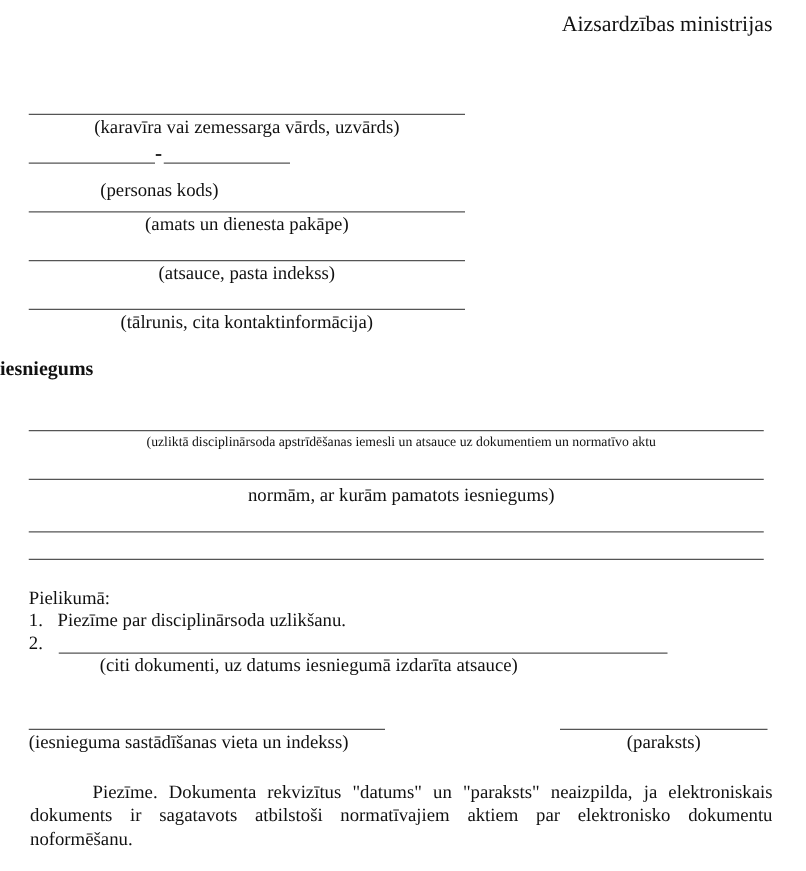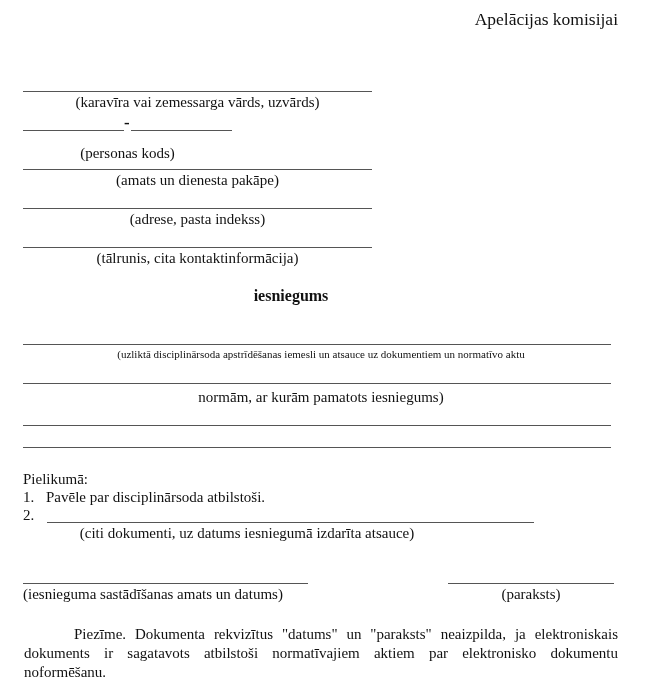--- a/index.html
+++ b/index.html
@@ -4,62 +4,62 @@
   <style>
     html, body { margin: 0; padding: 0; background: #ffffff; }
     body {
       width: 645px; height: 697px; position: relative; overflow: hidden;
       font-family: "Liberation Serif", serif; color: #111111; font-size: 15px;
     }
     .abs { position: absolute; }
     .line { position: absolute; height: 0; border-top: 1px solid #555555; }
     .caption { position: absolute; text-align: center; white-space: nowrap; font-size: 15px; line-height: 17px; }
     .addressee { position: absolute; right: 27px; top: 8px; text-align: right; font-size: 17.5px; line-height: 22px; }
-    .title { position: absolute; top: 287px; left: 0; width: 582px; text-align: center; font-weight: bold; font-size: 16px; }
+    .title { position: absolute; top: 287px; left: 0; width: 582px; font-weight: bold; font-size: 16px; }
     .left-text { position: absolute; font-size: 15px; line-height: 17px; white-space: nowrap; }
     .note { position: absolute; left: 24px; top: 625px; width: 594px; font-size: 15px; line-height: 19px; text-align: justify; text-indent: 50px; }
   </style>
 </head>
 <body>
 
 <div class="addressee">
-  <div>Apelācijas komisijai</div>
+  <div>Aizsardzības ministrijas</div>
 </div>
 
 <div class="line" style="left:23px; top:91px; width:349px;"></div>
 <div class="caption" style="left:23px; top:94px; width:349px;">(karavīra vai zemessarga vārds, uzvārds)</div>
 
 <div class="line" style="left:23px; top:130px; width:101px;"></div>
 <div class="abs" style="left:124px; top:113px; font-size:17px; font-weight:bold;">-</div>
 <div class="line" style="left:131px; top:130px; width:101px;"></div>
 <div class="caption" style="left:23px; top:145px; width:209px;">(personas kods)</div>
 
 <div class="line" style="left:23px; top:169px; width:349px;"></div>
 <div class="caption" style="left:23px; top:172px; width:349px;">(amats un dienesta pakāpe)</div>
 
 <div class="line" style="left:23px; top:208px; width:349px;"></div>
-<div class="caption" style="left:23px; top:211px; width:349px;">(adrese, pasta indekss)</div>
+<div class="caption" style="left:23px; top:211px; width:349px;">(atsauce, pasta indekss)</div>
 
 <div class="line" style="left:23px; top:247px; width:349px;"></div>
 <div class="caption" style="left:23px; top:250px; width:349px;">(tālrunis, cita kontaktinformācija)</div>
 
 <div class="title">iesniegums</div>
 
 <div class="line" style="left:23px; top:344px; width:588px;"></div>
 <div class="caption" style="left:23px; top:346px; width:596px; font-size:11px;">(uzliktā disciplinārsoda apstrīdēšanas iemesli un atsauce uz dokumentiem un normatīvo aktu</div>
 <div class="line" style="left:23px; top:383px; width:588px;"></div>
 <div class="caption" style="left:23px; top:389px; width:596px;">normām, ar kurām pamatots iesniegums)</div>
 <div class="line" style="left:23px; top:425px; width:588px;"></div>
 <div class="line" style="left:23px; top:447px; width:588px;"></div>
 
 <div class="left-text" style="left:23px; top:471px;text-align:center;">Pielikumā:</div>
 <div class="left-text" style="left:23px; top:489px;">1.</div>
-<div class="left-text" style="left:46px; top:489px;">Pavēle par disciplinārsoda atbilstoši.</div>
+<div class="left-text" style="left:46px; top:489px;">Piezīme par disciplinārsoda uzlikšanu.</div>
 <div class="left-text" style="left:23px; top:507px;">2.</div>
 <div class="line" style="left:47px; top:522px; width:487px;"></div>
 <div class="caption" style="left:47px; top:525px; width:400px;">(citi dokumenti, uz datums iesniegumā izdarīta atsauce)</div>
 
 <div class="line" style="left:23px; top:583px; width:285px;"></div>
-<div class="left-text" style="left:23px; top:586px;">(iesnieguma sastādīšanas amats un datums)</div>
+<div class="left-text" style="left:23px; top:586px;">(iesnieguma sastādīšanas vieta un indekss)</div>
 <div class="line" style="left:448px; top:583px; width:166px;"></div>
 <div class="caption" style="left:448px; top:586px; width:166px;">(paraksts)</div>
 
 <div class="note">Piezīme. Dokumenta rekvizītus "datums" un "paraksts" neaizpilda, ja elektroniskais dokuments ir sagatavots atbilstoši normatīvajiem aktiem par elektronisko dokumentu noformēšanu.</div>
 
 </body></html>

